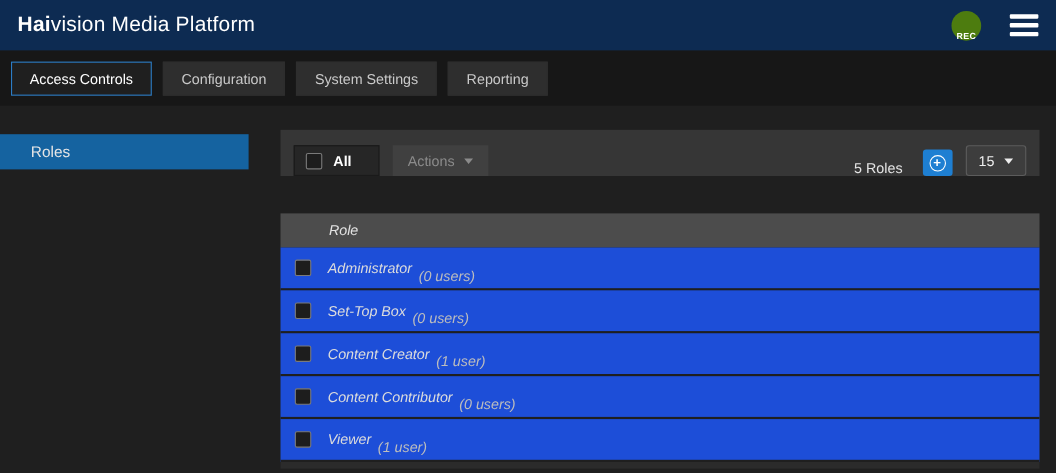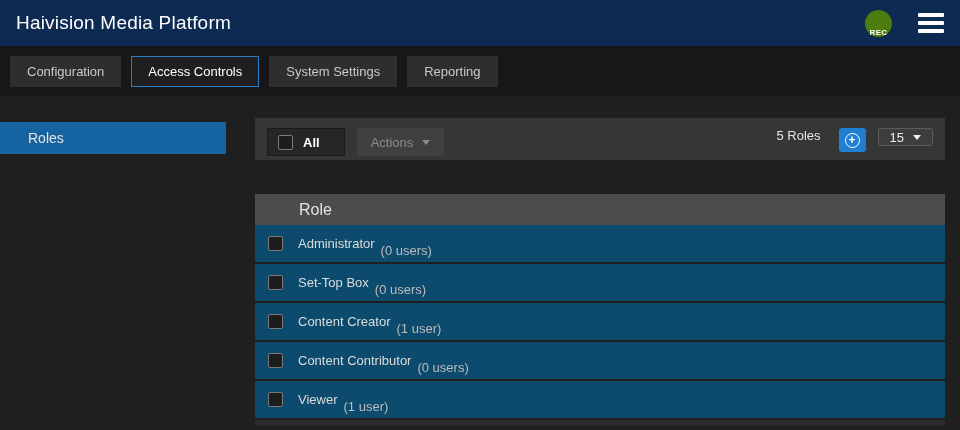--- a/index.html
+++ b/index.html
@@ -3,21 +3,21 @@
 <meta charset="utf-8">
 <style>
   * { margin:0; padding:0; box-sizing:border-box; }
   html,body { width:960px; height:430px; overflow:hidden; }
   body { background:#1f1f1f; font-family:"Liberation Sans", sans-serif; }
   .app { width:960px; height:430px; display:flex; flex-direction:column; background:#1f1f1f; }
 
   
   .topbar { height:46px; background:#0d2b52; display:flex; align-items:center; justify-content:space-between; padding:0 16px; flex-shrink:0; }
   .brand { color:#fff; font-size:19px; letter-spacing:.2px; cursor:pointer; white-space:nowrap; }
-  .brand-bold { font-weight:normal; }
+  .brand-bold { font-weight:bold; }
   .topbar-right { display:flex; align-items:center; }
   .welcome-group { display:flex; align-items:center; gap:7px; margin-right:16px; }
   .welcome { color:#fff; font-size:13px; font-weight:bold; }
   .signout { color:#fff; font-size:13px; font-weight:bold; text-decoration:none; cursor:pointer; }
   .rec { width:27px; height:27px; border-radius:50%; background:#4d7c0f; color:#fff; font-size:8px; font-weight:bold;
          display:flex; align-items:flex-end; justify-content:center; letter-spacing:.4px; cursor:pointer; margin-right:26px; }
   .burger { width:26px; height:20px; display:flex; flex-direction:column; justify-content:space-between; cursor:pointer; }
   .burger span { height:4px; background:#fff; border-radius:1px; }
 
   
@@ -26,36 +26,36 @@
   .tab.active { background:#1f1f1f; border-color:#2b7cc5; color:#fff; }
 
   
   .bodyrow { flex:1; display:flex; min-height:0; }
   .sidebar { width:240px; flex-shrink:0; padding-top:26px; }
   .side-item { height:32px; width:226px; display:flex; align-items:center; padding-left:28px; font-size:14px; color:#ddd; cursor:pointer; }
   .side-item.selected { background:#1563a0; color:#e5e5e5; }
   .content { flex:1; margin:0 15px; padding-top:22px; display:flex; flex-direction:column; min-width:0; }
 
   
-  .toolbar { height:42px; background:#363636; display:flex; align-items:flex-start; padding:10px 12px; gap:12px; flex-shrink:0; }
+  .toolbar { height:42px; background:#363636; display:flex; align-items:flex-end; padding:0 12px; gap:12px; flex-shrink:0; }
   .select-all { display:flex; align-items:center; gap:10px; background:#262626; border:1px solid #1a1a1a; height:28px; padding:0 24px 0 10px; cursor:pointer; }
   .checkbox { width:15px; height:15px; border:1px solid #7a7a7a; background:#1d1d1d; border-radius:2px; flex-shrink:0; cursor:pointer; }
   .select-all-label { font-size:13px; font-weight:bold; color:#fff; }
   .actions-btn { display:flex; align-items:center; gap:9px; background:#404040; border:none; height:28px; padding:0 14px; font-size:13px; color:#8b8b8b; cursor:default; font-family:Liberation Sans, sans-serif; }
   .caret { width:0; height:0; border-left:4px solid transparent; border-right:4px solid transparent; border-top:5px solid currentColor; display:inline-block; }
   .spacer { flex:1; }
   .count { color:#e5e5e5; font-size:13px; margin-right:6px; white-space:nowrap; }
   .add-btn { width:27px; height:24px; background:#1e7fd2; border:none; border-radius:3px; display:flex; align-items:center; justify-content:center; cursor:pointer; }
   .plus-circle { width:15px; height:15px; border:1px solid #fff; border-radius:50%; color:#fff; font-size:12px; line-height:12px; text-align:center; font-weight:bold; }
-  .pagesize-btn { display:flex; align-items:center; gap:9px; height:18px; padding:0 11px; background:#3d3d3d; border:1px solid #5c5c5c; border-radius:3px; color:#ededed; font-size:13px; cursor:pointer; font-family:inherit; }
+  .pagesize-btn { display:flex; align-items:center; gap:9px; height:28px; padding:0 11px; background:#3d3d3d; border:1px solid #5c5c5c; border-radius:3px; color:#ededed; font-size:13px; cursor:pointer; font-family:inherit; }
 
   
   .table { margin-top:34px; }
-  .thead { height:31px; background:#4c4c4c; display:flex; align-items:center; padding-left:44px; font-size:16px; color:#e3e3e3; }
-  .row { height:39px; background:#0c4a6e; display:flex; align-items:center; padding-left:13px; border-bottom:2px solid #1f1f1f; cursor:pointer; }
+  .thead { height:31px; background:#4c4c4c; display:flex; align-items:center; padding-left:44px; font-size:13px; color:#e3e3e3;font-style:italic; }
+  .row { height:39px; background:#1d4ed8; display:flex; align-items:center; padding-left:13px; border-bottom:2px solid #1f1f1f; cursor:pointer;font-style:italic; }
   .row-label { margin-left:15px; font-size:13px; color:#dcdcdc; }
   .row-count { margin-left:6px; font-size:13px; color:#bdbdbd;margin-top:13px; }
   .row-partial { height:6px; background:#2b2b2b; }
 </style>
 </head>
 <body>
 
 <div class="app">
 
   <header class="topbar">
@@ -68,22 +68,22 @@
       </div>
       <div class="burger">
         <span></span>
           <span></span>
           <span></span>
       </div>
     </div>
   </header>
 
   <nav class="nav">
+    <div class="tab active">Access Controls</div>
     <div class="tab">Configuration</div>
-    <div class="tab active">Access Controls</div>
     <div class="tab">System Settings</div>
     <div class="tab">Reporting</div>
   </nav>
 
   <div class="bodyrow">
 
     <aside class="sidebar">
       <div class="side-item selected">Roles</div>
     </aside>
 

